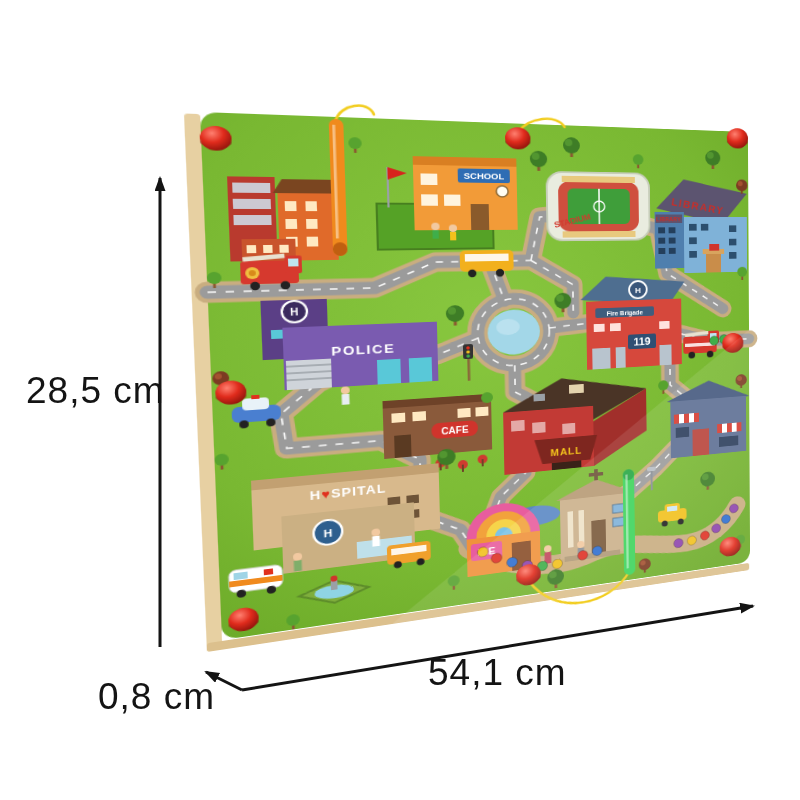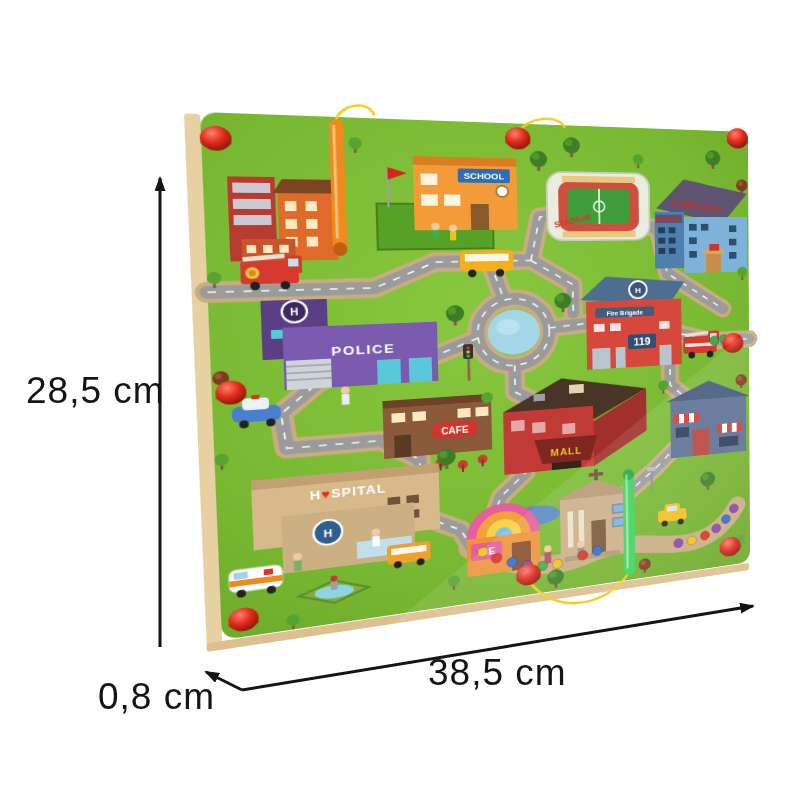--- a/index.html
+++ b/index.html
@@ -459,16 +459,16 @@
       <marker id="ah2" markerWidth="18" markerHeight="14" refX="13" refY="5.5" orient="auto" markerUnits="userSpaceOnUse">
         <path d="M0,0 L15,5.5 L0,11 z" fill="#141414"></path>
       </marker>
     </defs>
     <path d="M160,647 L160,178" stroke="#141414" stroke-width="3" marker-end="url(#ah2)"></path>
     <path d="M242,690 L753,606" stroke="#141414" stroke-width="3" marker-end="url(#ah2)"></path>
     <path d="M242,690 L206,672" stroke="#141414" stroke-width="3" marker-end="url(#ah2)"></path>
   </svg>
 
   <div class="dim" style="left:26px;top:370px;">28,5 cm</div>
-  <div class="dim" style="left:428px;top:652px;">38,5 cm</div>
+  <div class="dim" style="left:428px;top:652px;">54,1 cm</div>
   <div class="dim" style="left:98px;top:676px;">0,8 cm</div>
 
 </div>
 
 </body></html>

